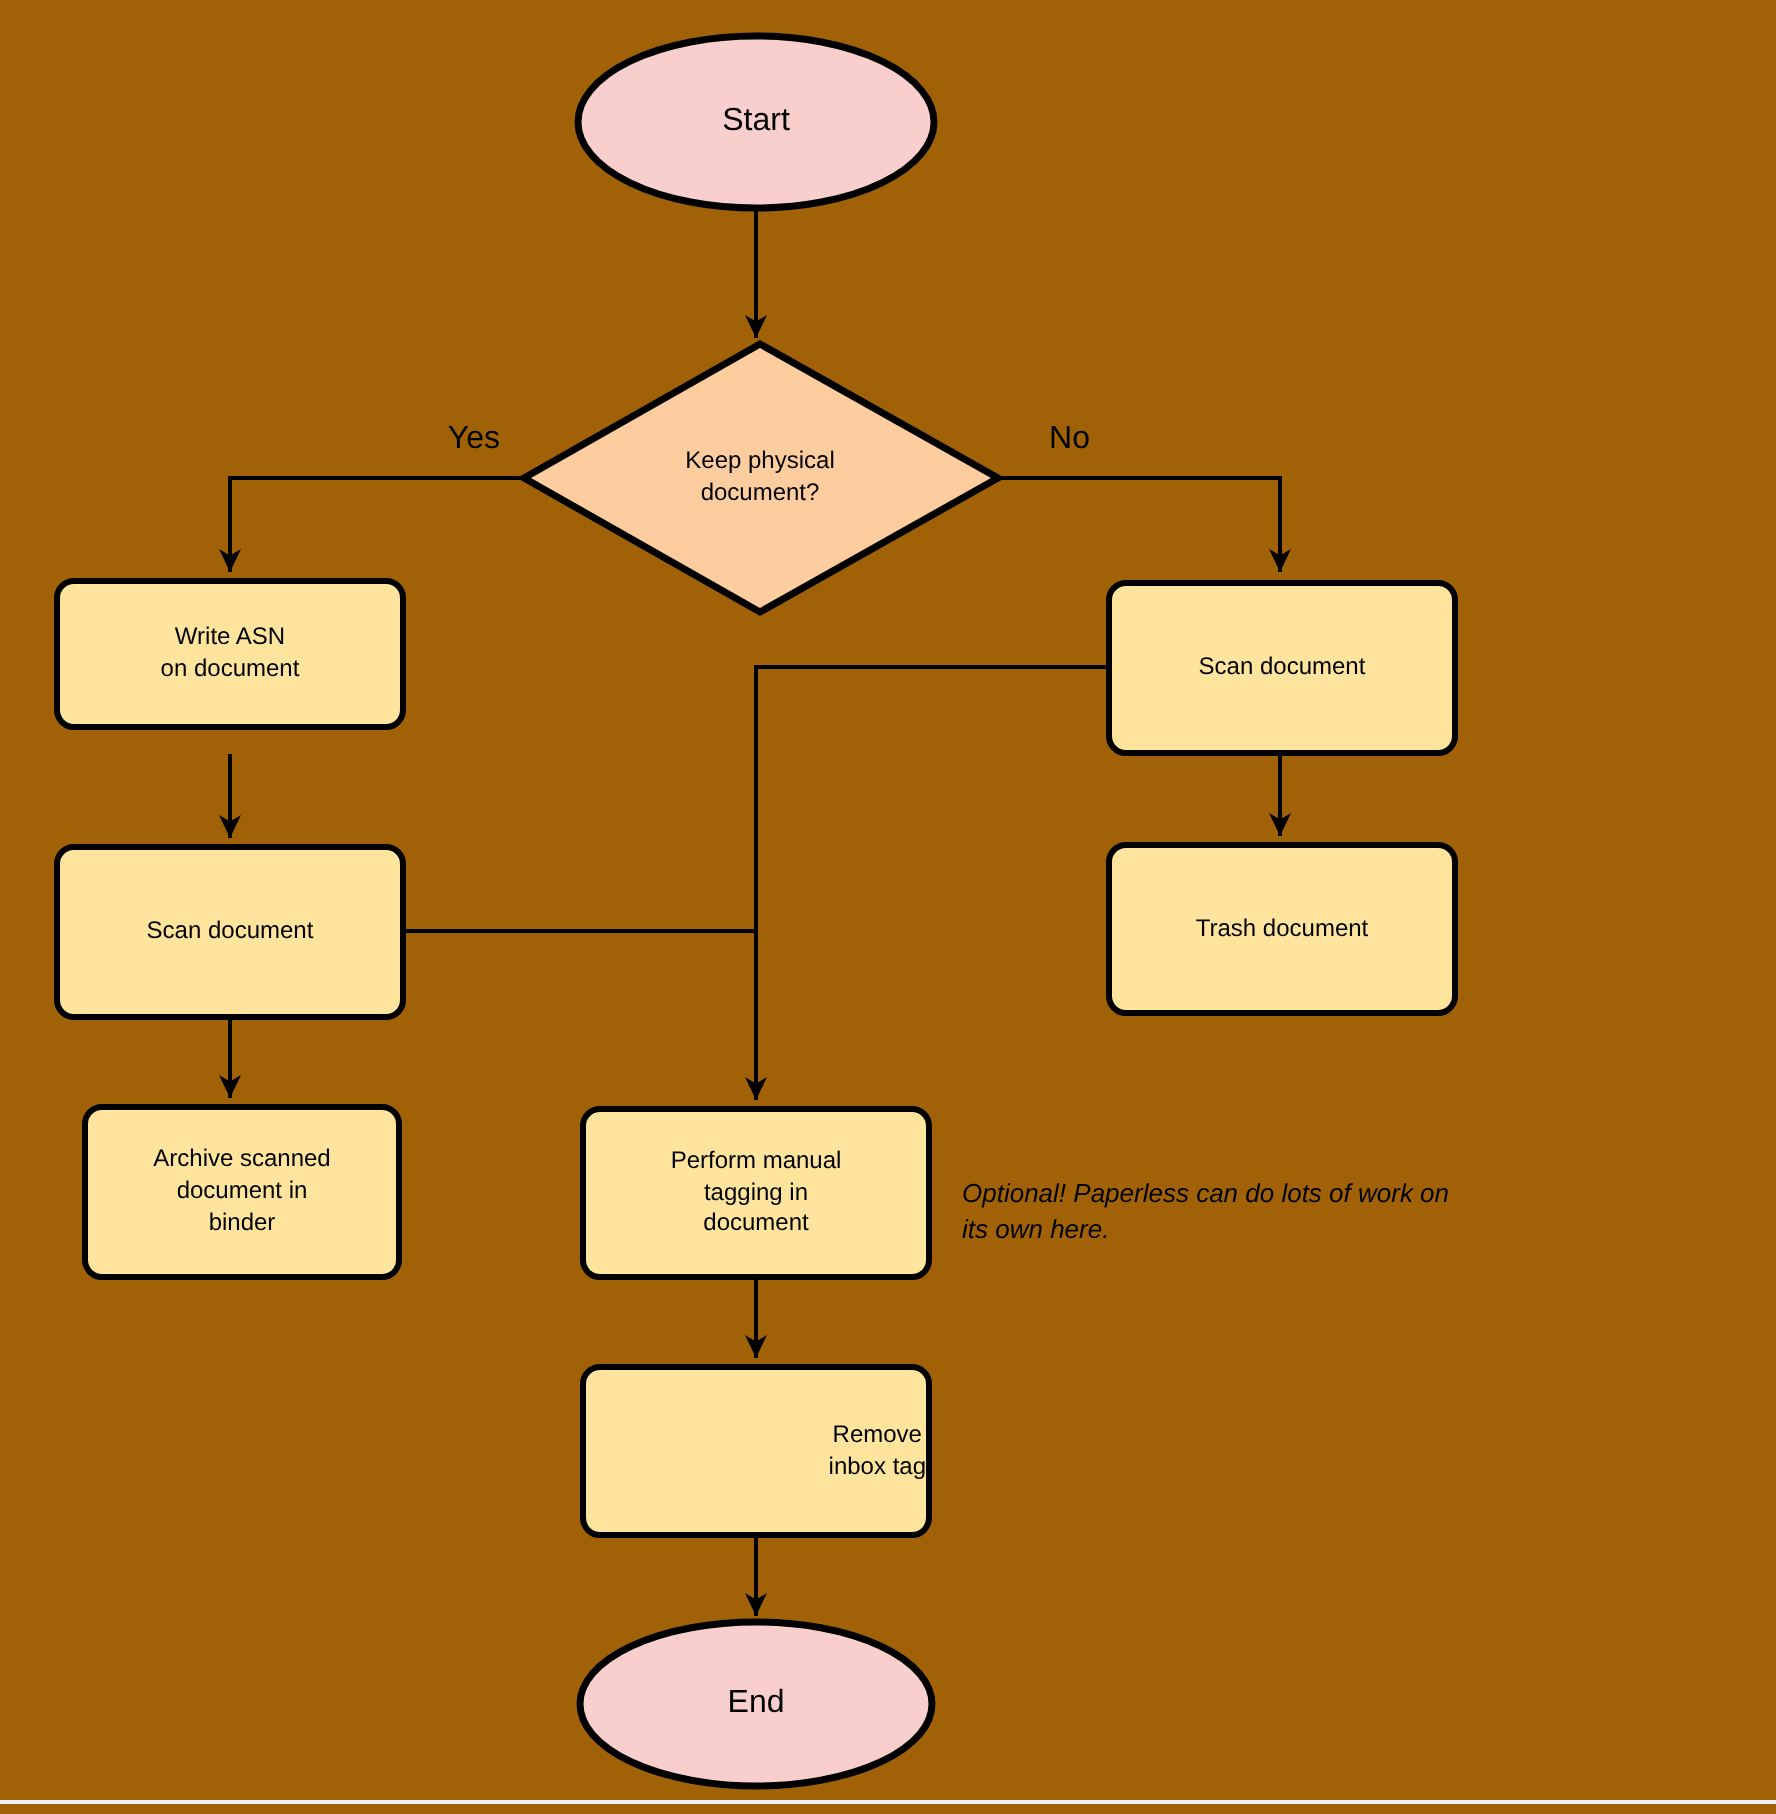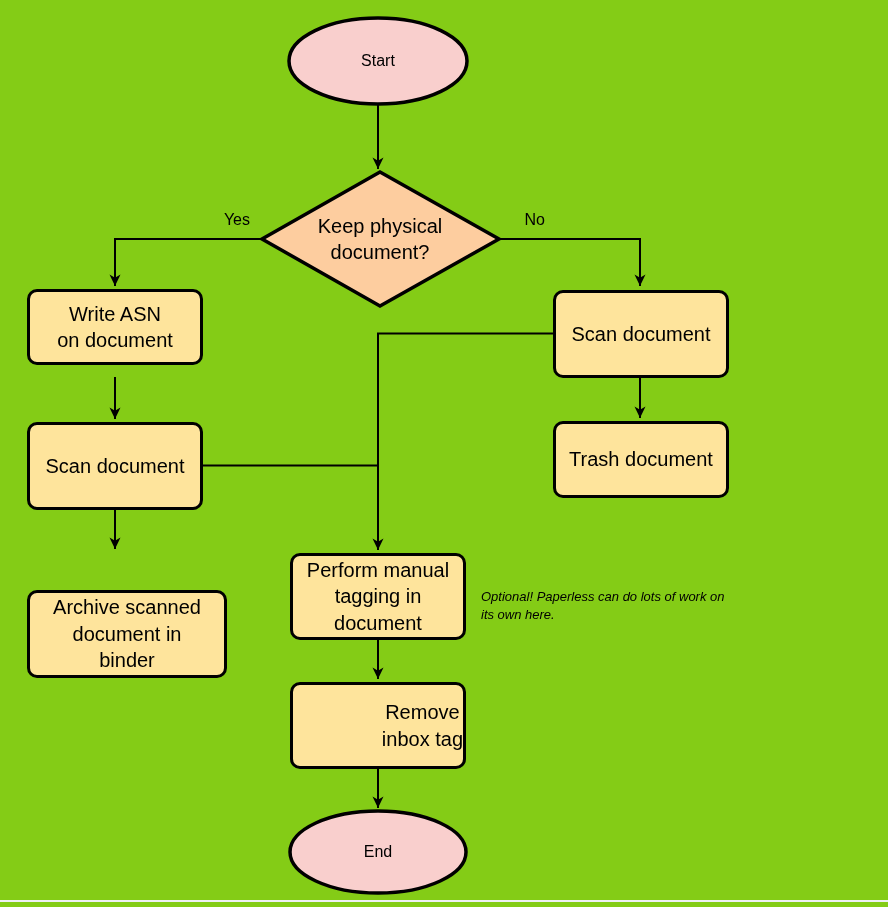--- a/index.html
+++ b/index.html
@@ -5,21 +5,21 @@
   html, body {
     margin: 0;
     padding: 0;
     background: #ffffff;
     font-family: "Liberation Sans", sans-serif;
   }
   .stage {
     position: relative;
     width: 888px;
     height: 907px;
-    background: #84cc16;
+    background: #a16207;
     overflow: hidden;
   }
   .layer {
     position: absolute;
     left: 0;
     top: 0;
   }
   .edge {
     fill: none;
     stroke: #000000;
@@ -35,21 +35,21 @@
     position: absolute;
     box-sizing: border-box;
     border: 3px solid #000000;
     border-radius: 10px;
     display: flex;
     align-items: center;
     justify-content: center;
     text-align: center;
   }
   .node-label {
-    font-size: 20px;
+    font-size: 12px;
     line-height: 1.32;
     color: #000000;
     white-space: pre-line;
     text-align: center;
   }
   .terminator-label {
     position: absolute;
     display: flex;
     align-items: center;
     justify-content: center;
@@ -122,29 +122,29 @@
   <div class="edge-label" style="left:206px; top:211px;">Yes</div>
   <div class="edge-label" style="left:501px; top:211px;">No</div>
 
   <div class="pbox" style="left: 27px; top: 289px; width: 176px; height: 76px; background-color: rgb(254, 228, 156);">
     <span class="node-label">Write ASN
 on document</span>
   </div>
   <div class="pbox" style="left: 27px; top: 422px; width: 176px; height: 88px; background-color: rgb(254, 228, 156);">
     <span class="node-label">Scan document</span>
   </div>
-  <div class="pbox" style="left: 27px; top: 552px; width: 200px; height: 88px; background-color: rgb(254, 228, 156); margin-top: 38px;">
+  <div class="pbox" style="left: 41px; top: 552px; width: 160px; height: 88px; background-color: rgb(254, 228, 156);">
     <span class="node-label">Archive scanned
 document in
 binder</span>
   </div>
   <div class="pbox" style="left: 553px; top: 290px; width: 176px; height: 88px; background-color: rgb(254, 228, 156);">
     <span class="node-label">Scan document</span>
   </div>
-  <div class="pbox" style="left: 553px; top: 421px; width: 176px; height: 77px; background-color: rgb(254, 228, 156);">
+  <div class="pbox" style="left: 553px; top: 421px; width: 176px; height: 87px; background-color: rgb(254, 228, 156);">
     <span class="node-label">Trash document</span>
   </div>
   <div class="pbox" style="left: 290px; top: 553px; width: 176px; height: 87px; background-color: rgb(254, 228, 156);">
     <span class="node-label">Perform manual
 tagging in
 document</span>
   </div>
   <div class="pbox" style="left: 290px; top: 682px; width: 176px; height: 87px; background-color: rgb(254, 228, 156); justify-content: flex-end;">
     <span class="node-label">Remove
 inbox tag</span>

